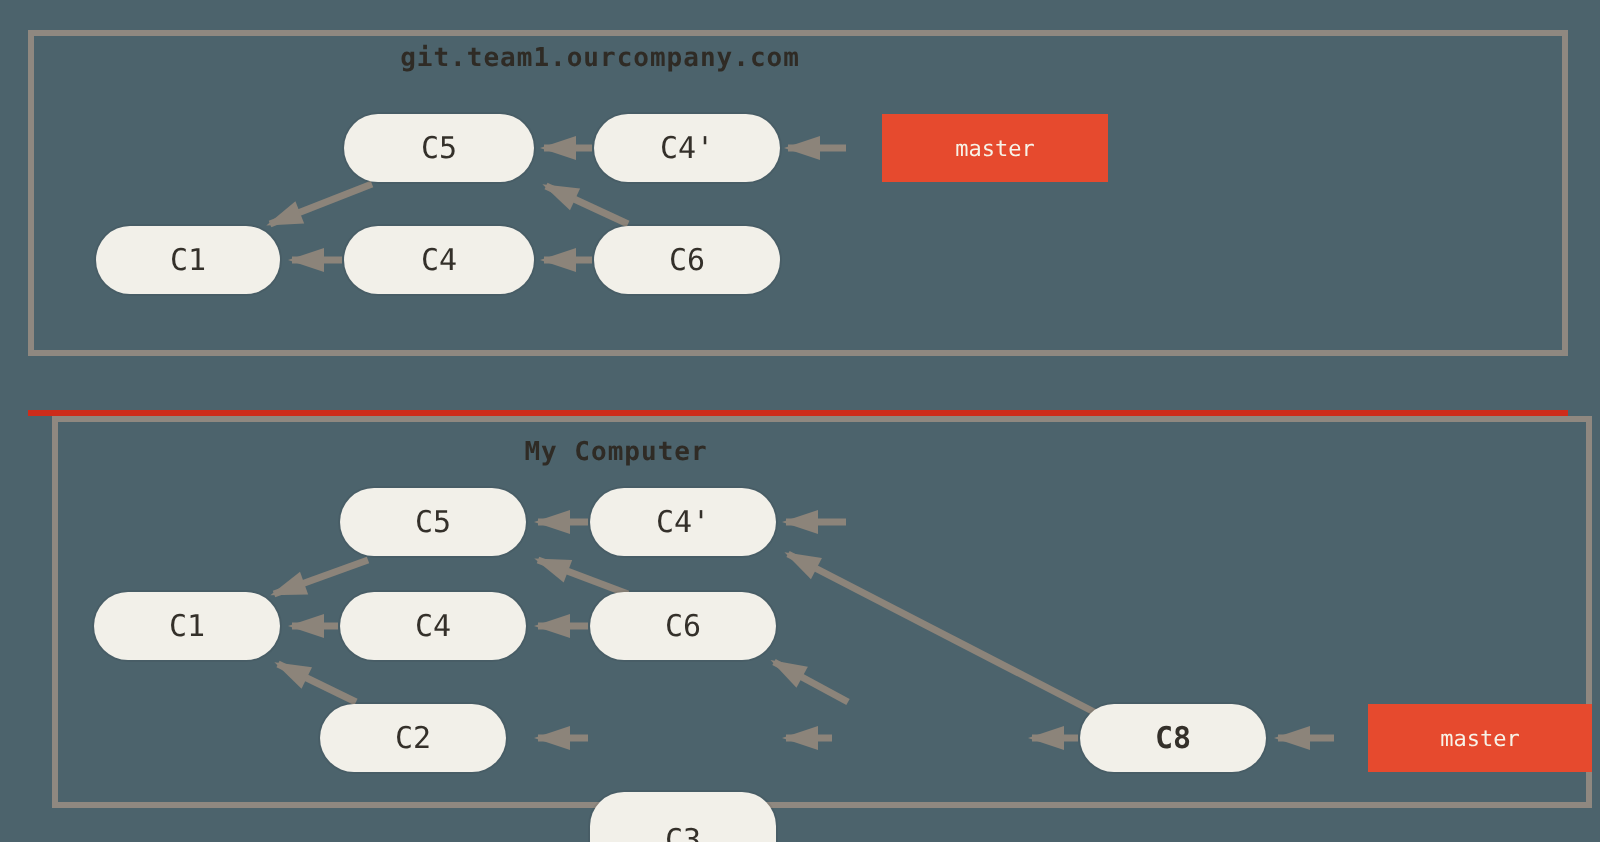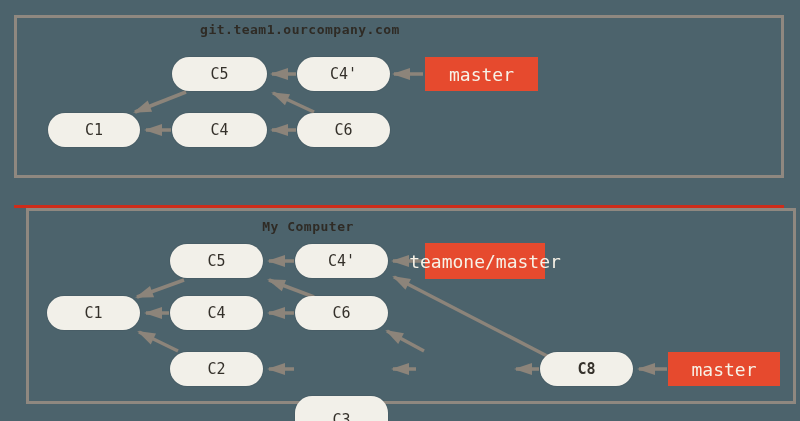--- a/index.html
+++ b/index.html
@@ -40,23 +40,24 @@
     color:var(--node-text,#34302A);
     box-shadow:0 0 0 1px rgba(0,0,0,0.05);
     white-space:nowrap;
     text-align:right;
   }
   .branch-label{
     position:absolute;
     box-sizing:border-box;
     background:var(--branch-fill,#E64A2E);
     display:flex;align-items:center;justify-content:center;
-    font-size:18px;
+    font-size:11px;
     color:var(--branch-text,#F7F2E7);
     white-space:nowrap;
+    margin-left:16px;
   }
   svg.edge-layer{position:absolute;left:0;top:0;}
   .node-layer{position:absolute;left:0;top:0;width:100%;height:100%;pointer-events:none;}
 </style>
 </head>
 <body>
 
 <div class="stage" style="--bg: #4C636C; --box-border: #8F8880; --node-fill: #F2F0E9; --node-text: #34302A; --arrow: #8C847A; --branch-fill: #E64A2E; --branch-text: #F7F2E7; --accent: #CE2C1A; --title-text: #2F2B25;">
   <div class="accent-line" id="accent" style="left: 14px; top: 205px; width: 770px;"></div>
 
@@ -100,19 +101,18 @@
       <div class="commit-node" style="left: 297px; top: 57px; width: 93px; height: 34px;">C4'</div>
       <div class="commit-node" style="left: 48px; top: 113px; width: 92px; height: 34px;">C1</div>
       <div class="commit-node" style="left: 172px; top: 113px; width: 95px; height: 34px;">C4</div>
       <div class="commit-node" style="left: 297px; top: 113px; width: 93px; height: 34px;">C6</div>
       <div class="branch-label" style="left: 425px; top: 57px; width: 113px; height: 34px;">master</div>
       <div class="commit-node" style="left: 170px; top: 244px; width: 93px; height: 34px;">C5</div>
       <div class="commit-node" style="left: 295px; top: 244px; width: 93px; height: 34px;">C4'</div>
       <div class="commit-node" style="left: 47px; top: 296px; width: 93px; height: 34px;">C1</div>
       <div class="commit-node" style="left: 170px; top: 296px; width: 93px; height: 34px;">C4</div>
       <div class="commit-node" style="left: 295px; top: 296px; width: 93px; height: 34px;">C6</div>
-      <div class="commit-node" style="left: 170px; top: 352px; width: 93px; height: 34px;">C2</div>
+      <div class="commit-node" style="left: 160px; top: 352px; width: 93px; height: 34px;">C2</div>
       <div class="commit-node" style="left: 295px; top: 352px; width: 93px; height: 48px; margin-top: 44px;">C3</div>
       <div class="commit-node" style="left: 540px; top: 352px; width: 93px; height: 34px; font-weight: bold;">C8</div>
-      <div class="branch-label" style="left: 425px; top: 243px; width: 120px; height: 36px;">teamone/master</div>
       <div class="branch-label" style="left: 668px; top: 352px; width: 112px; height: 34px;">master</div>
     </div>
 </div>
 
 </body></html>

